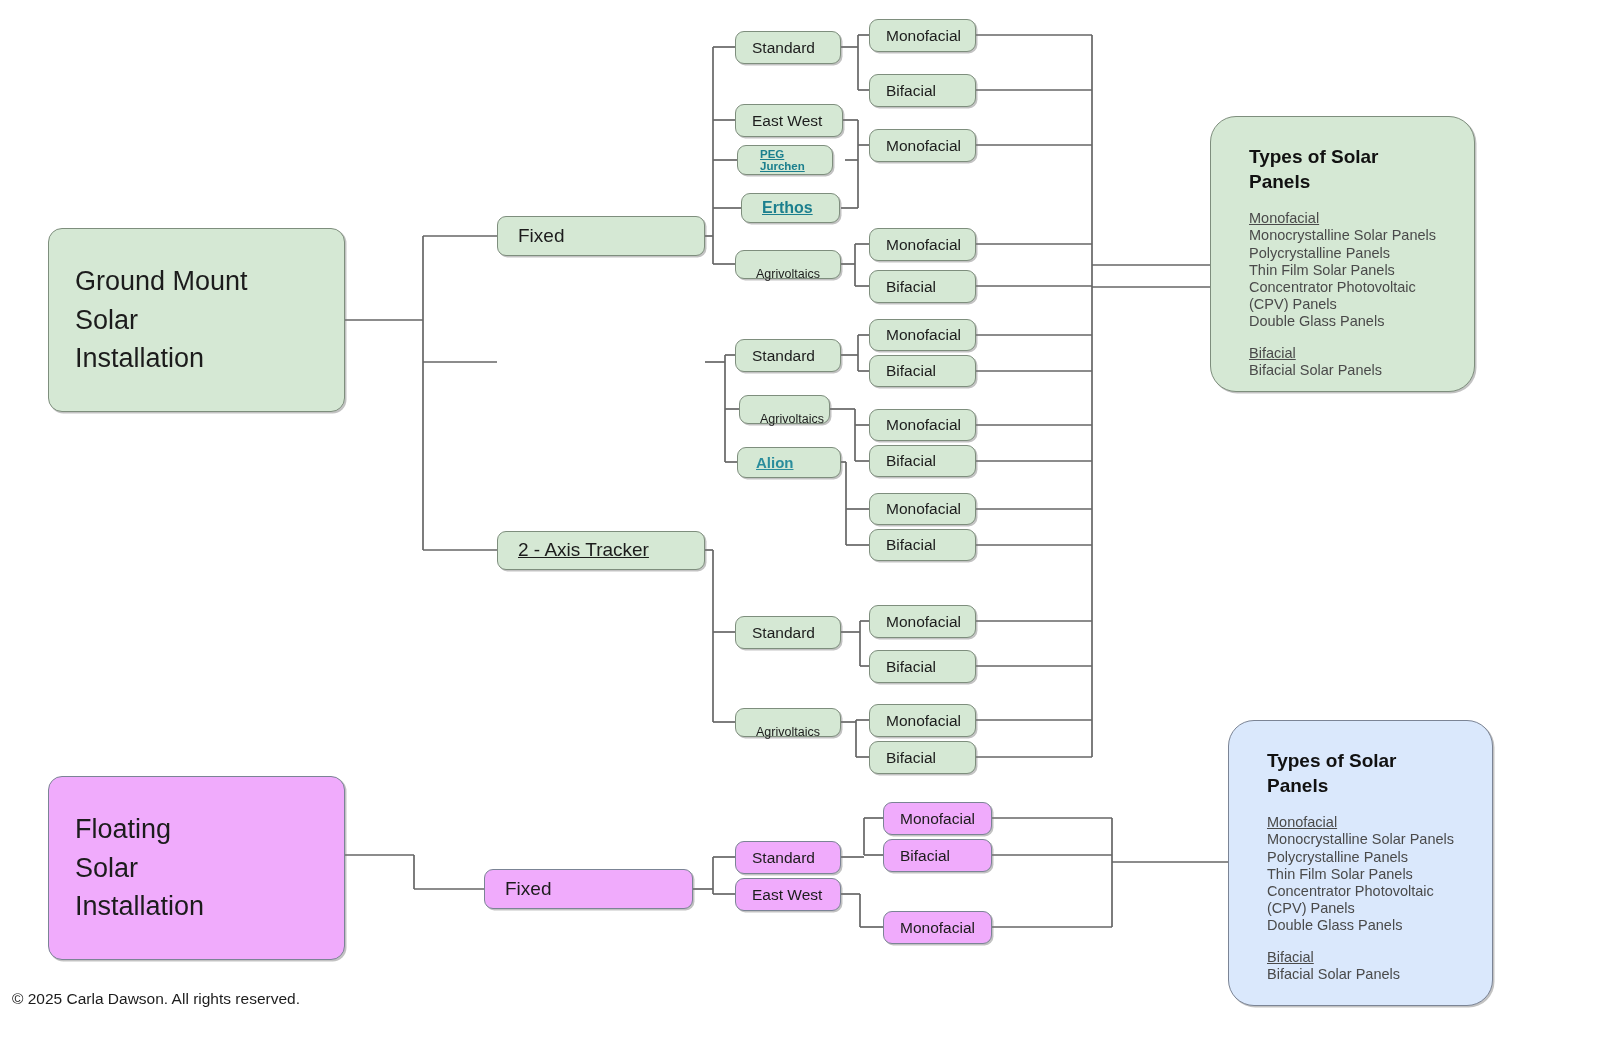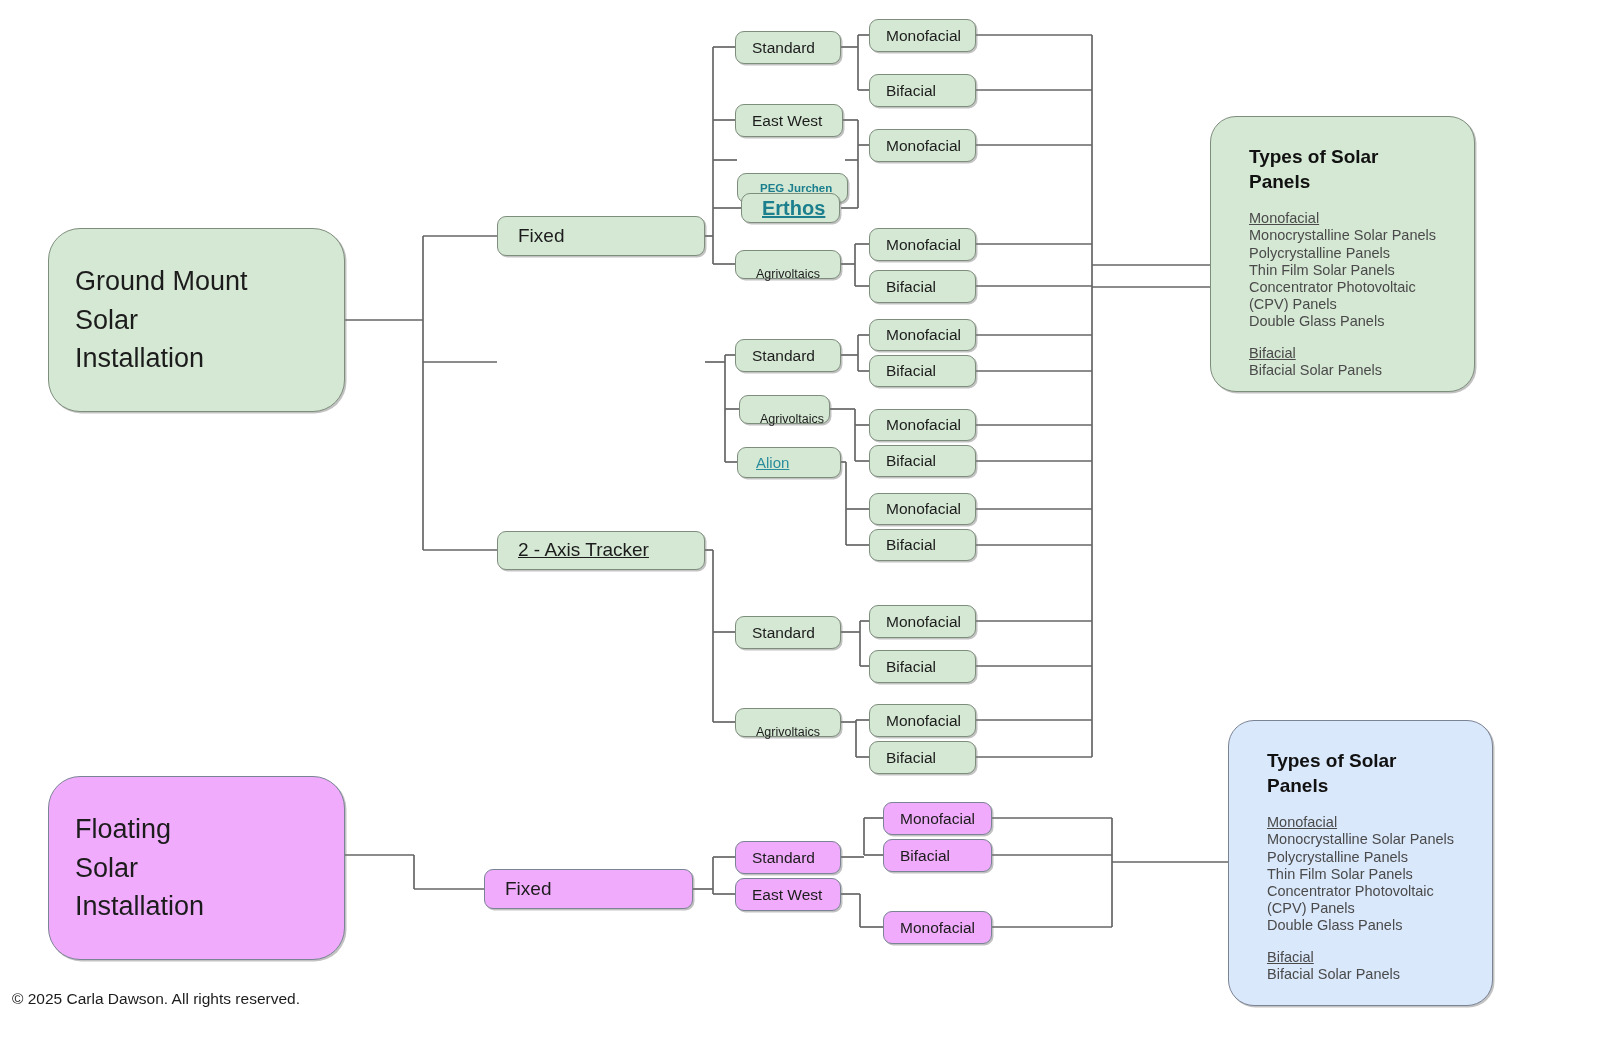--- a/index.html
+++ b/index.html
@@ -33,21 +33,21 @@
     display: flex;
     align-items: center;
     color: #1c1c1c;
     box-shadow: 1.5px 1.5px 0 rgba(120,120,120,0.45);
     white-space: pre-line;
   }
   .green { background: #d5e8d4; border-color: #7e8e7d; }
   .blue  { background: #f0abfc; border-color: #7b8495; }
 
   .root {
-    border-radius: 32px;
+    border-radius: 14px;
     padding: 0 0 0 26px;
     font-size: 27px;
     line-height: 1.44;
   }
   .mid {
     padding: 0 0 0 20px;
     font-size: 17px;
     line-height: 1.3;
   }
   .leaf {
@@ -61,29 +61,30 @@
   .link-sm {
     color: #1b7f8e;
     text-decoration: underline;
     font-size: 11.5px;
     font-weight: 600;
     padding: 0 0 0 22px;
   }
   .link-lg {
     color: #1b7f8e;
     text-decoration: underline;
-    font-size: 20px;
+    font-size: 16px;
     font-weight: 700;
     padding: 0 0 0 20px;
   }
   .link-md {
     color: #2a8d9c;
     text-decoration: underline;
     font-size: 15px;
     padding: 0 0 0 18px;
+    font-weight: bold;
   }
 
   .infobox {
     position: absolute;
     box-sizing: border-box;
     border: 1.4px solid #7a7a7a;
     border-radius: 26px;
     box-shadow: 1.5px 1.5px 0 rgba(120,120,120,0.45);
     padding: 28px 26px 32px 38px;
   }
@@ -262,21 +263,21 @@
   </div>
 
   <div class="node green leaf" style="left:735px; top:31px; width:106px; height:33px;">
     <span>Standard</span>
   </div>
 
   <div class="node green leaf" style="left:735px; top:104px; width:108px; height:33px;">
     <span>East West</span>
   </div>
 
-  <div class="node green" style="left:737px; top:145px; width:111px; height:30px;margin-top:28px;">
+  <div class="node green" style="left:737px; top:145px; width:96px; height:30px;">
     <span class="link-sm">PEG Jurchen</span>
   </div>
 
   <div class="node green" style="left:741px; top:193px; width:99px; height:30px;">
     <span class="link-lg">Erthos</span>
   </div>
 
   <div class="node green small" style="left:735px; top:250px; width:106px; height:29px;">
     <span>Agrivoltaics</span>
   </div>

